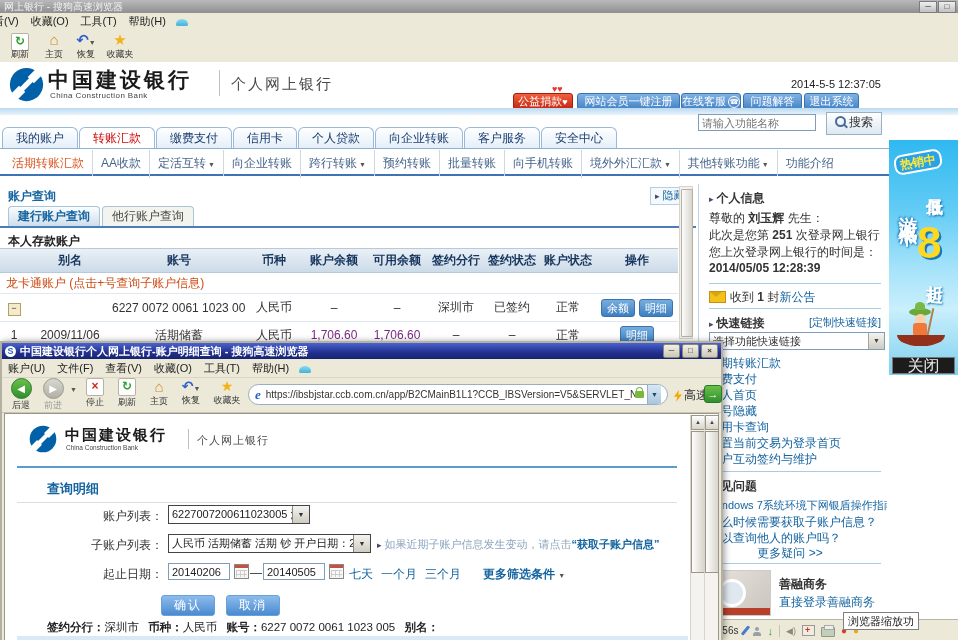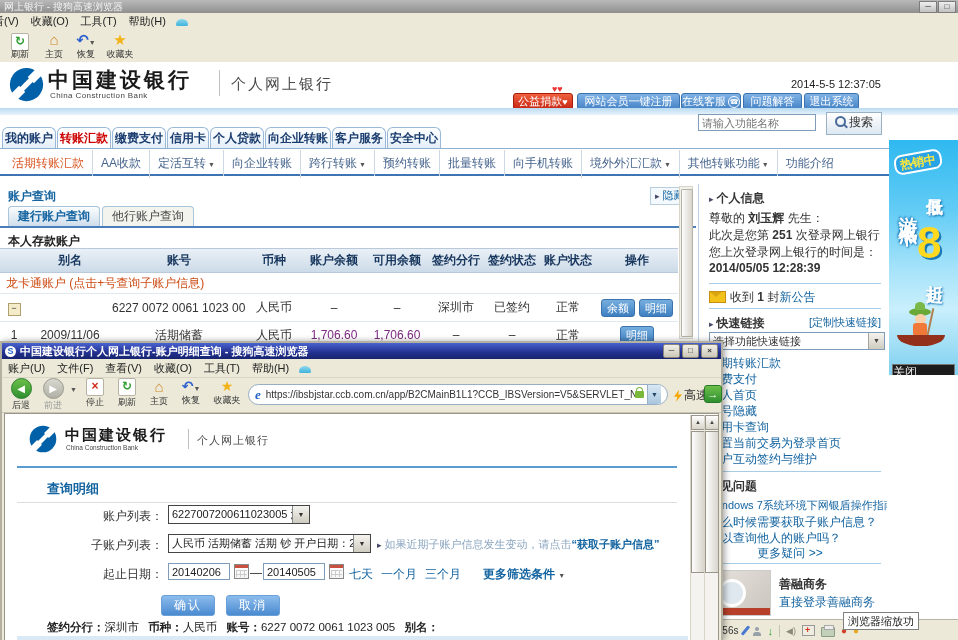--- a/index.html
+++ b/index.html
@@ -51,21 +51,21 @@
   .hearts{position:absolute;left:552px;top:22px;color:#e33;font-size:9px}
   #hdrstrip{left:0;top:108px;width:958px;height:7px;background:linear-gradient(#badaf0,#e9f4fc)}
   
   #funcsearch{left:698px;top:112px;height:21px}
   #funcsearch input{position:absolute;left:0;top:2px;width:118px;height:17px;border:1px solid #7f9db9;font-size:11px;color:#444;padding:0 3px;box-sizing:border-box;font-family:inherit}
   #func-btn{position:absolute;left:128px;top:0;width:54px;height:21px;border:1px solid #9ab0c4;background:linear-gradient(#fff,#dde8f2);font-size:12px;color:#333;text-align:center;line-height:19px;cursor:pointer}
   .mag{position:relative;display:inline-block;width:7px;height:7px;border:2px solid #4a6a9a;border-radius:50%;vertical-align:-1px;margin-right:3px}
   .mag::after{content:"";position:absolute;width:5px;height:2px;background:#4a6a9a;transform:rotate(45deg);right:-4px;bottom:-2px}
   
   #tabsrow{left:2px;top:127px;height:22px;white-space:nowrap}
-  .tab{display:inline-block;margin-right:1px;padding:0 2px;line-height:20px;height:21px;border:1px solid #9ab8d8;border-bottom:none;border-radius:6px 6px 0 0;background:linear-gradient(#feffff,#e3eef9);font-weight:bold;font-size:12px;color:#1a3c6e;cursor:pointer}
+  .tab{display:inline-block;margin-right:1px;padding:0 13px;line-height:20px;height:21px;border:1px solid #9ab8d8;border-bottom:none;border-radius:6px 6px 0 0;background:linear-gradient(#feffff,#e3eef9);font-weight:normal;font-size:12px;color:#1a3c6e;cursor:pointer}
   .tab.act{color:#cc0000;background:#fff}
   #tabline{left:0;top:148px;width:889px;height:1px;background:#8fb0d0}
   #subnav{left:0;top:150px;width:889px;height:26px;line-height:26px;border-bottom:2px solid #3f74b4;font-size:12px;color:#46648c;white-space:nowrap;padding-left:4px;box-sizing:border-box}
   .sn{display:inline-block;padding:0 8px;border-left:1px solid #ccd8e4;cursor:pointer}
   .sn:first-child{border-left:none;color:#d9531e}
   .sn .dd{margin-left:2px}
   
   #q-title{left:8px;top:188px;font-weight:bold;color:#1464a0}
   #hide-btn{left:650px;top:187px;font-size:11px;color:#1464a0;border:1px solid #b8cede;background:#f4f9fd;padding:0 4px;line-height:15px;cursor:pointer}
   #qtabs{left:8px;top:206px;height:20px}
@@ -108,21 +108,21 @@
   #ad .vprod{position:absolute;left:6px;top:62px;writing-mode:vertical-rl;font-size:19px;font-weight:bold;color:#fff;letter-spacing:3px;text-shadow:1px 1px 2px #1878b8,-1px -1px 2px #1878b8}
   #ad .vmin{position:absolute;left:34px;top:46px;writing-mode:vertical-rl;font-size:17px;font-weight:bold;color:#fff;text-shadow:1px 1px 2px #1878b8}
   #ad .num{position:absolute;left:28px;top:78px;font-size:44px;font-weight:bold;color:#ffd820;text-shadow:2px 2px 0 #1878b8}
   #ad .vrate{position:absolute;left:34px;top:132px;writing-mode:vertical-rl;font-size:17px;font-weight:bold;color:#fff;text-shadow:1px 1px 2px #1878b8}
   #ad .hat1{position:absolute;left:20px;top:168px;width:22px;height:8px;background:#6aa838;border-radius:50%}
   #ad .hat2{position:absolute;left:26px;top:162px;width:10px;height:8px;background:#7ab848;border-radius:50% 50% 0 0}
   #ad .head{position:absolute;left:26px;top:174px;width:11px;height:10px;border-radius:50%;background:#fcd0a8}
   #ad .bdy{position:absolute;left:24px;top:183px;width:14px;height:13px;background:#f07838;border-radius:3px}
   #ad .oar{position:absolute;left:40px;top:168px;width:2px;height:32px;background:#b08050;transform:rotate(12deg)}
   #ad .boat{position:absolute;left:8px;top:195px;width:48px;height:11px;background:#93301c;border-radius:0 0 22px 22px / 0 0 11px 11px}
-  #ad-close{position:absolute;left:3px;top:224px;width:61px;height:15px;background:#1c1c1c;border:1px solid #777;color:#eee;font-size:12px;line-height:15px;cursor:pointer}
+  #ad-close{position:absolute;left:3px;top:217px;width:61px;height:15px;background:#1c1c1c;border:1px solid #777;color:#eee;text-align:center;font-size:16px;line-height:15px;cursor:pointer}
   
   #statusbar{left:695px;top:619px;width:263px;height:21px;background:#ece9d8;border-top:1px solid #b8b4a8;border-left:1px solid #b8b4a8;display:flex;align-items:center;font-size:10px;color:#333}
   #statusbar>*{margin-left:6px}
   .sep-v{width:1px;height:12px;background:#c4c0b2}
   .pencil{width:3px;height:11px;background:#4a7ad0;transform:rotate(40deg);border-radius:1px}
   .person{width:8px;height:4px;background:#98a0a8;border-radius:3px 3px 0 0;position:relative;margin-top:6px}
   .person::before{content:"";position:absolute;top:-5px;left:2px;width:4px;height:4px;border-radius:50%;background:#98a0a8}
   .garrow{color:#2f9f2f;font-weight:bold;font-size:11px}
   .spk{color:#8a8a7a;font-size:9px}
   .medkit{width:11px;height:9px;background:#f0ede0;border:1px solid #999;position:relative}

